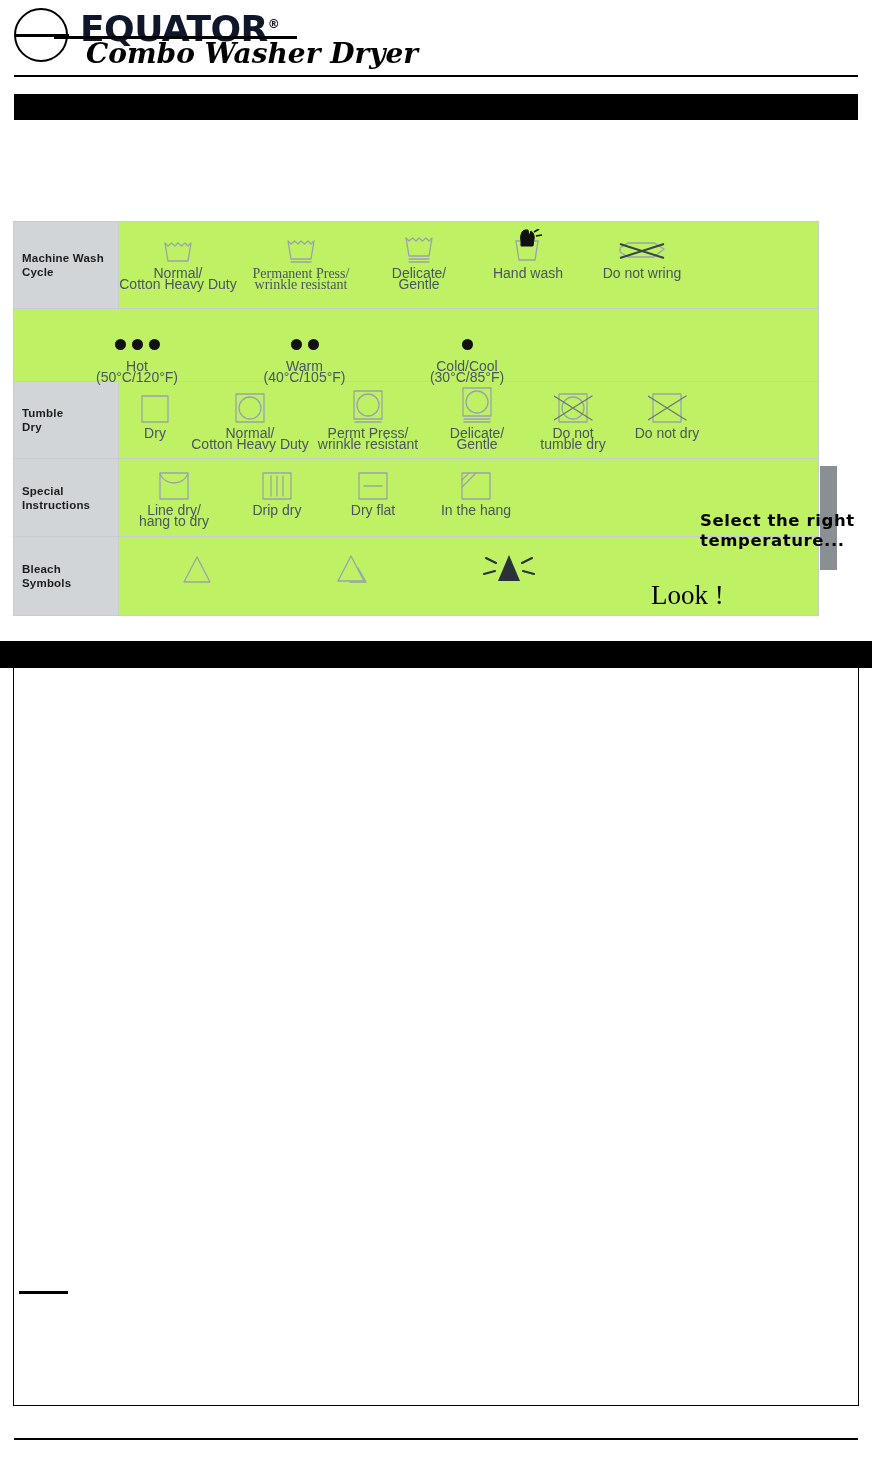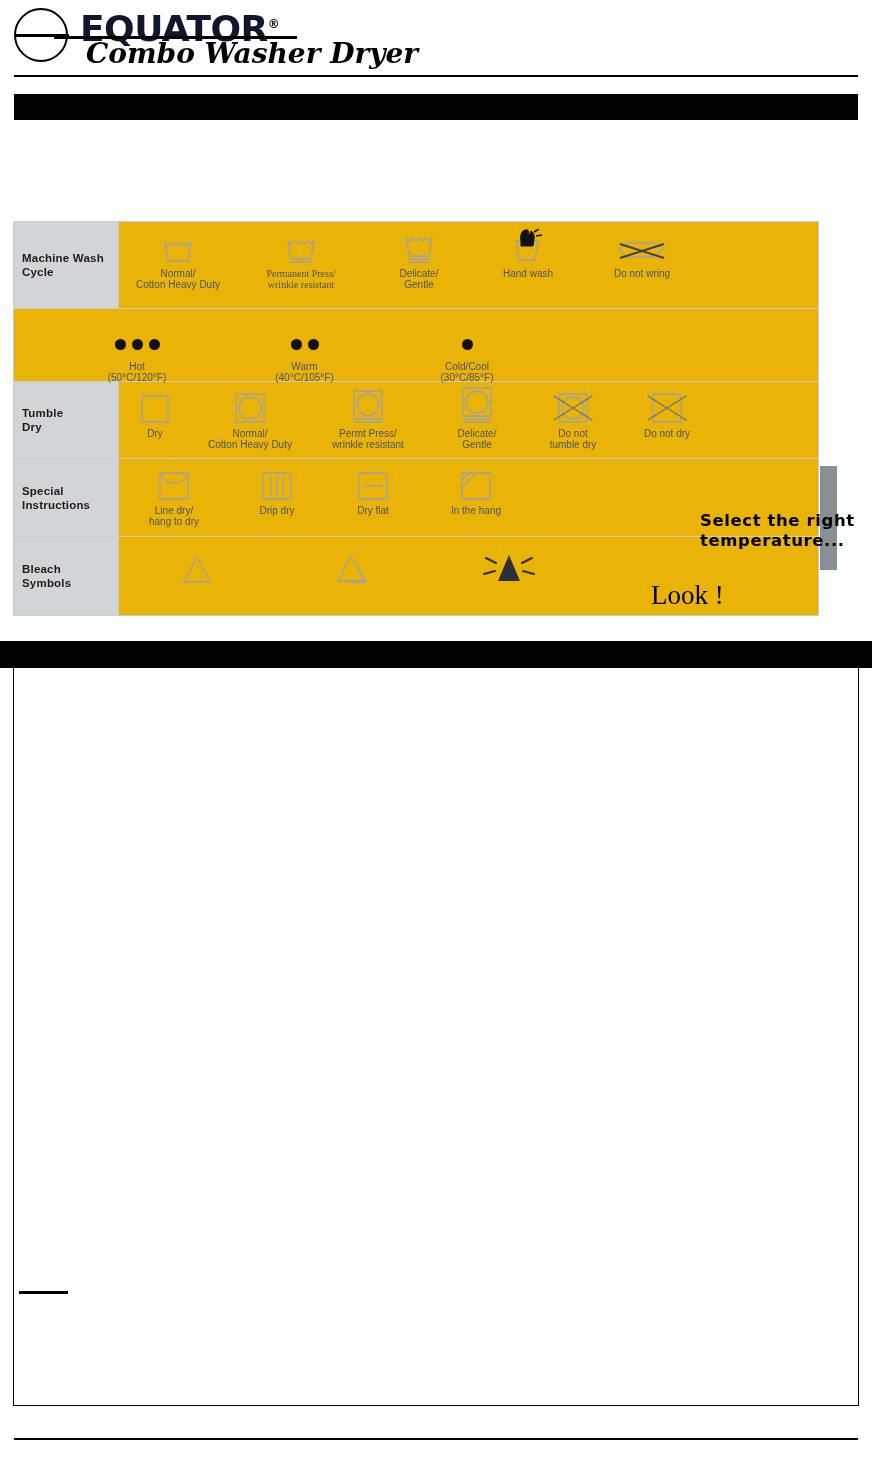--- a/index.html
+++ b/index.html
@@ -134,21 +134,21 @@
   }
 
   
   .care-table {
     position: absolute;
     left: 13px;
     top: 221px;
     width: 806px;
     border: 1px solid #c8ccd0;
     box-sizing: border-box;
-    background: #eab308;
+    background: #bef264;
   }
   .care-row {
     display: flex;
     border-bottom: 1px solid #c8ccd0;
     min-height: 60px;
   }
   .care-row:last-child { border-bottom: none; }
   .care-label {
     width: 105px;
     min-width: 105px;
@@ -166,21 +166,21 @@
   }
   .care-cells {
     flex: 1;
     display: flex;
     align-items: flex-start;
     padding: 9px 0 6px 0;
     position: relative;
   }
   .cell {
     text-align: center;
-    font-size: 10px;
+    font-size: 14px;
     color: #4a5560;
     line-height: 11px;
     box-sizing: border-box;
   }
   .cell .glyph {
     height: 34px;
     display: flex;
     align-items: flex-end;
     justify-content: center;
     margin-bottom: 3px;

